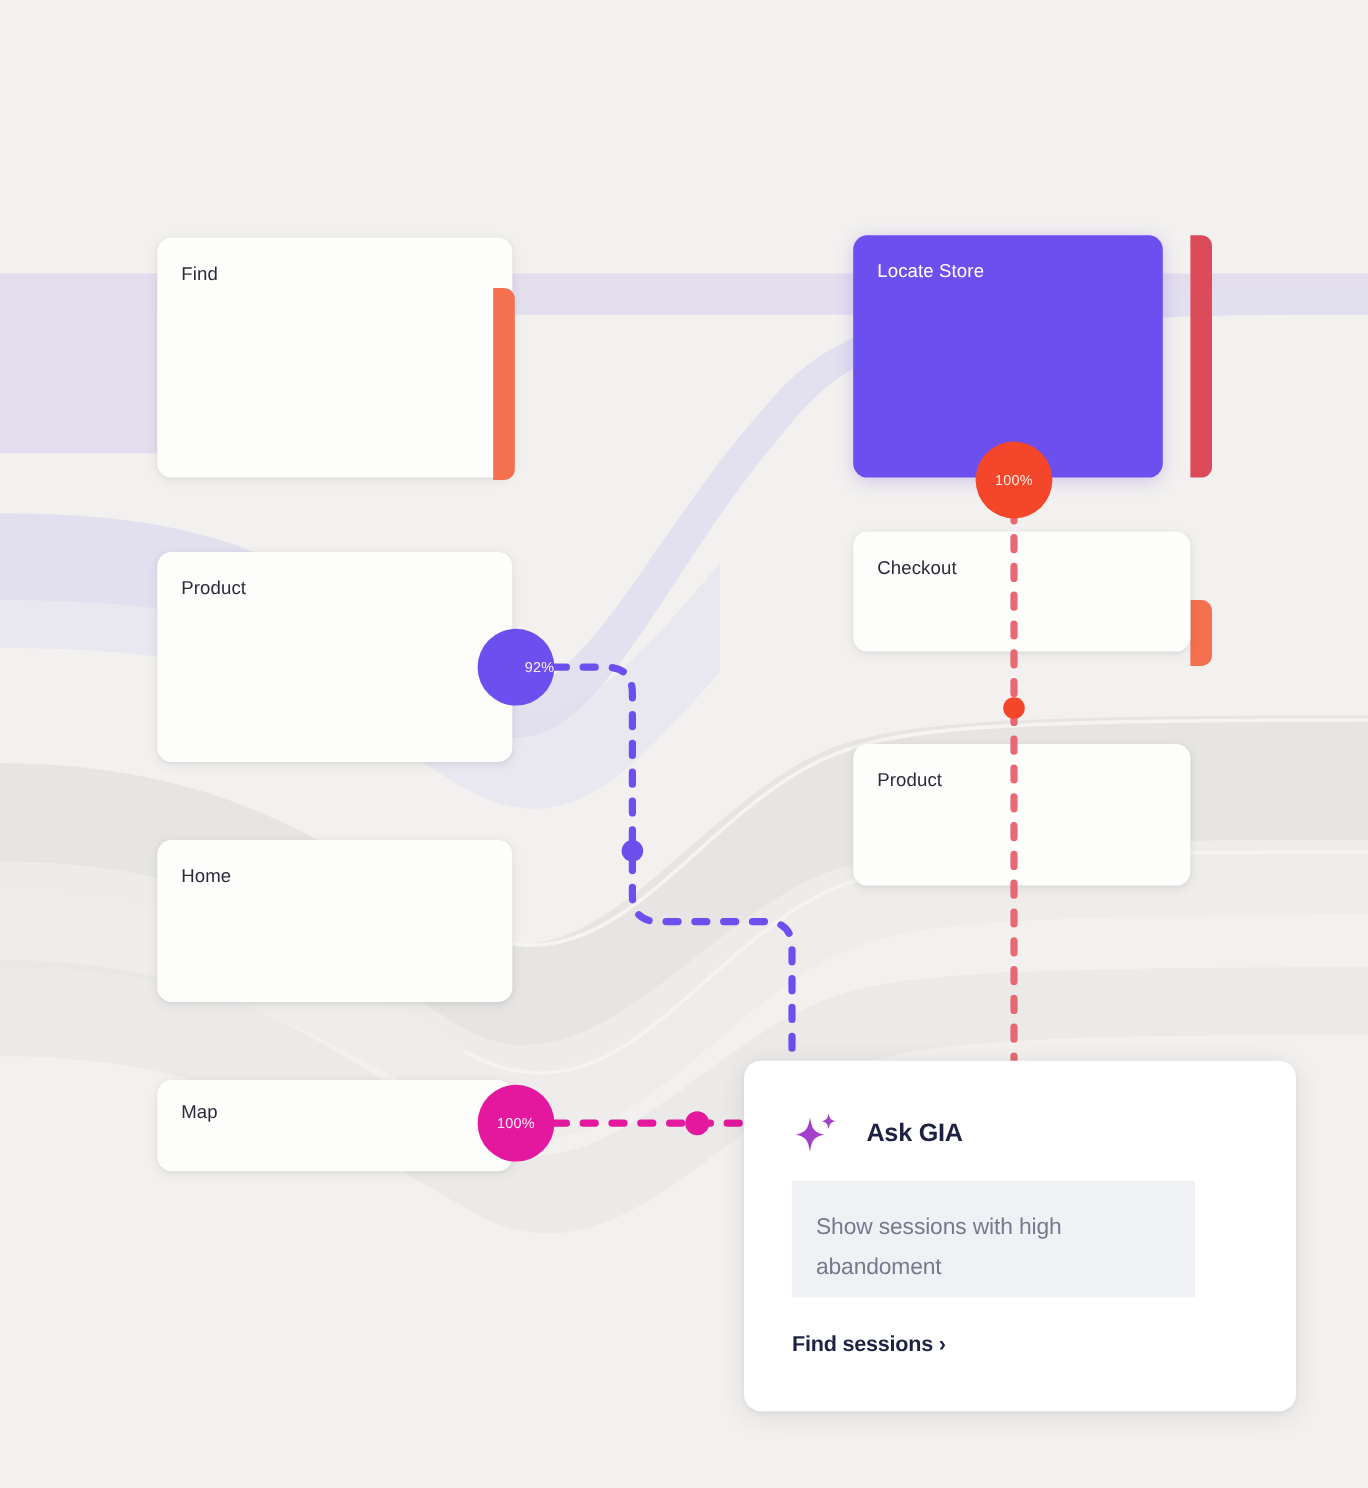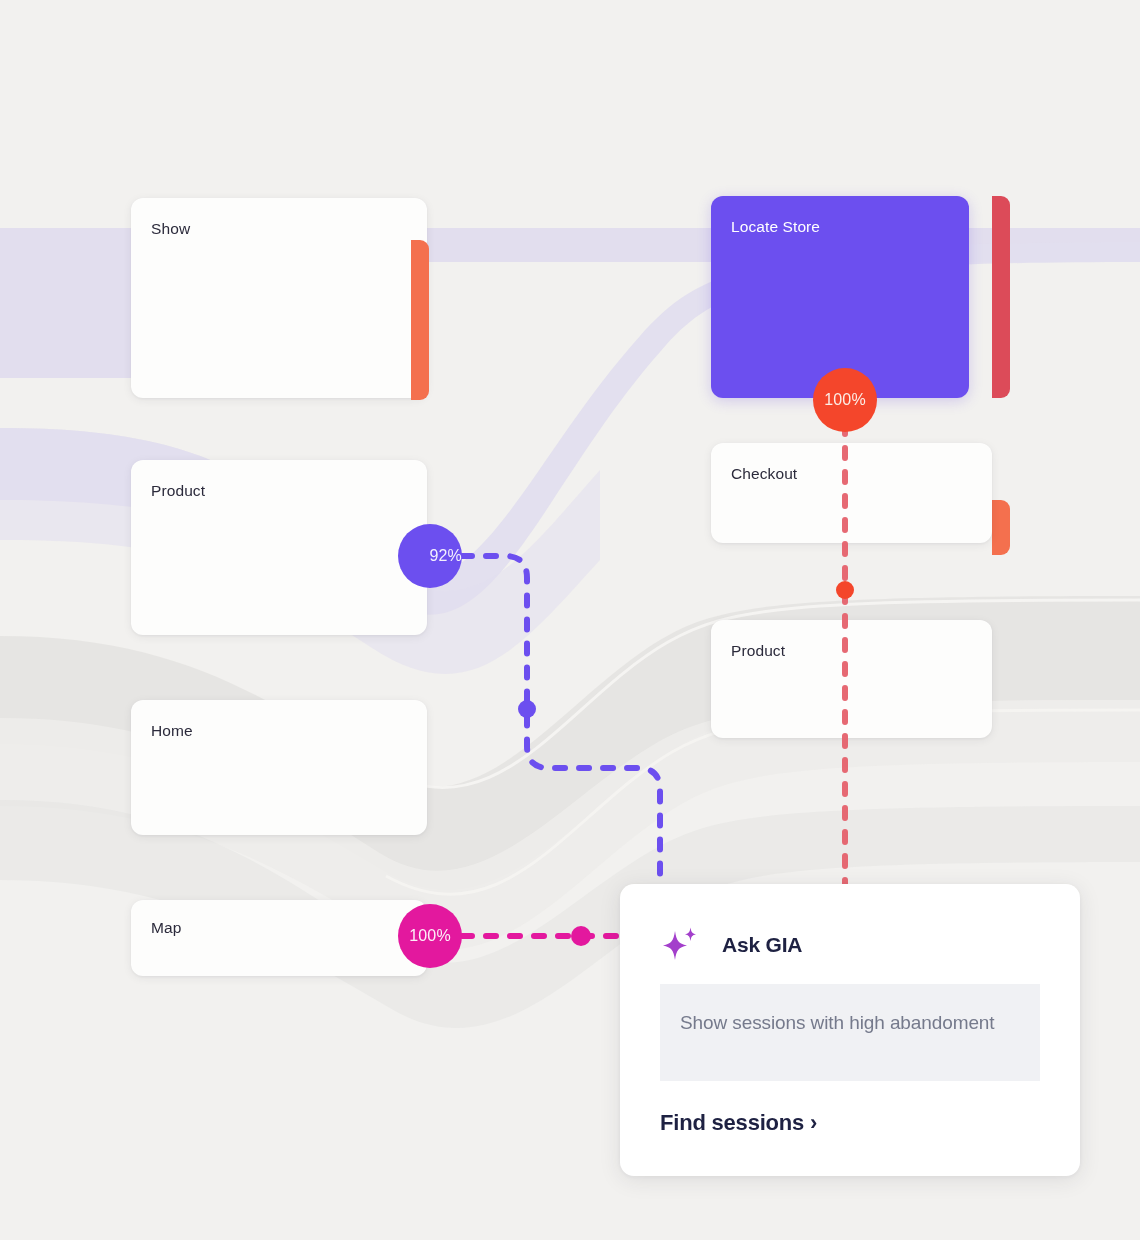--- a/index.html
+++ b/index.html
@@ -59,21 +59,21 @@
   .accent-bar.on-purple { background: #DC4B59; }
 
   
   .pct-badge {
     position: absolute;
     border-radius: 50%;
     display: flex;
     align-items: center;
     justify-content: center;
     color: #FBEFE9;
-    font-size: 16px;
+    font-size: 12px;
     letter-spacing: 0.2px;
   }
   .pct-badge.purple { background: #6C4FEF; color: #F3F0FE; }
   .pct-badge.red    { background: #F4462B; color: #FCEDE6; }
   .pct-badge.pink   { background: #E3189E; color: #FDEFF8; }
 
   
   #gia-panel {
     position: absolute;
     left: 620px;
@@ -96,37 +96,37 @@
   #gia-title {
     font-size: 21px;
     font-weight: bold;
     color: #1E2142;
     letter-spacing: -0.2px;
   }
   #gia-prompt {
     position: absolute;
     left: 40px;
     top: 100px;
-    width: 380px;
+    width: 336px;
     height: 97px;
     background: #F0F1F4;
     box-sizing: border-box;
     padding: 22px 20px 0 20px;
   }
   #gia-prompt-text {
     font-size: 19px;
     line-height: 1.78;
     color: #757A8C;
     letter-spacing: -0.1px;
   }
   #gia-cta {
     position: absolute;
     left: 40px;
     top: 226px;
-    font-size: 22px;
+    font-size: 18px;
     font-weight: bold;
     color: #1E2142;
     letter-spacing: -0.2px;
     cursor: pointer;
   }
 </style>
 </head>
 <body>
 
 <div id="stage">
@@ -183,21 +183,21 @@
              C 580 960, 500 1074, 390 1008
              C 280 944, 180 880, 0 880 Z" fill="#E4E3E1" opacity="0.5"></path>
 
     <path d="M380 770 C 500 836, 566 700, 668 642
              C 728 608, 786 600, 1140 600" fill="none" stroke="#F6F5F3" stroke-width="3" opacity="0.9"></path>
     <path d="M386 876 C 506 942, 570 812, 672 752
              C 732 718, 790 710, 1140 710" fill="none" stroke="#F6F5F3" stroke-width="3" opacity="0.8"></path>
   </svg>
 
   <div class="node-card" style="left:131px; top:198px; width:296px; height:200px;">
-    <span class="node-label">Show</span>
+    <span class="node-label">Find</span>
   </div>
   <div class="accent-bar" style="left:411px; top:240px; width:18px; height:160px;"></div>
 
   <div class="node-card" style="left:131px; top:460px; width:296px; height:175px;">
     <span class="node-label">Product</span>
   </div>
 
   <div class="node-card" style="left:131px; top:700px; width:296px; height:135px;">
     <span class="node-label">Home</span>
   </div>

